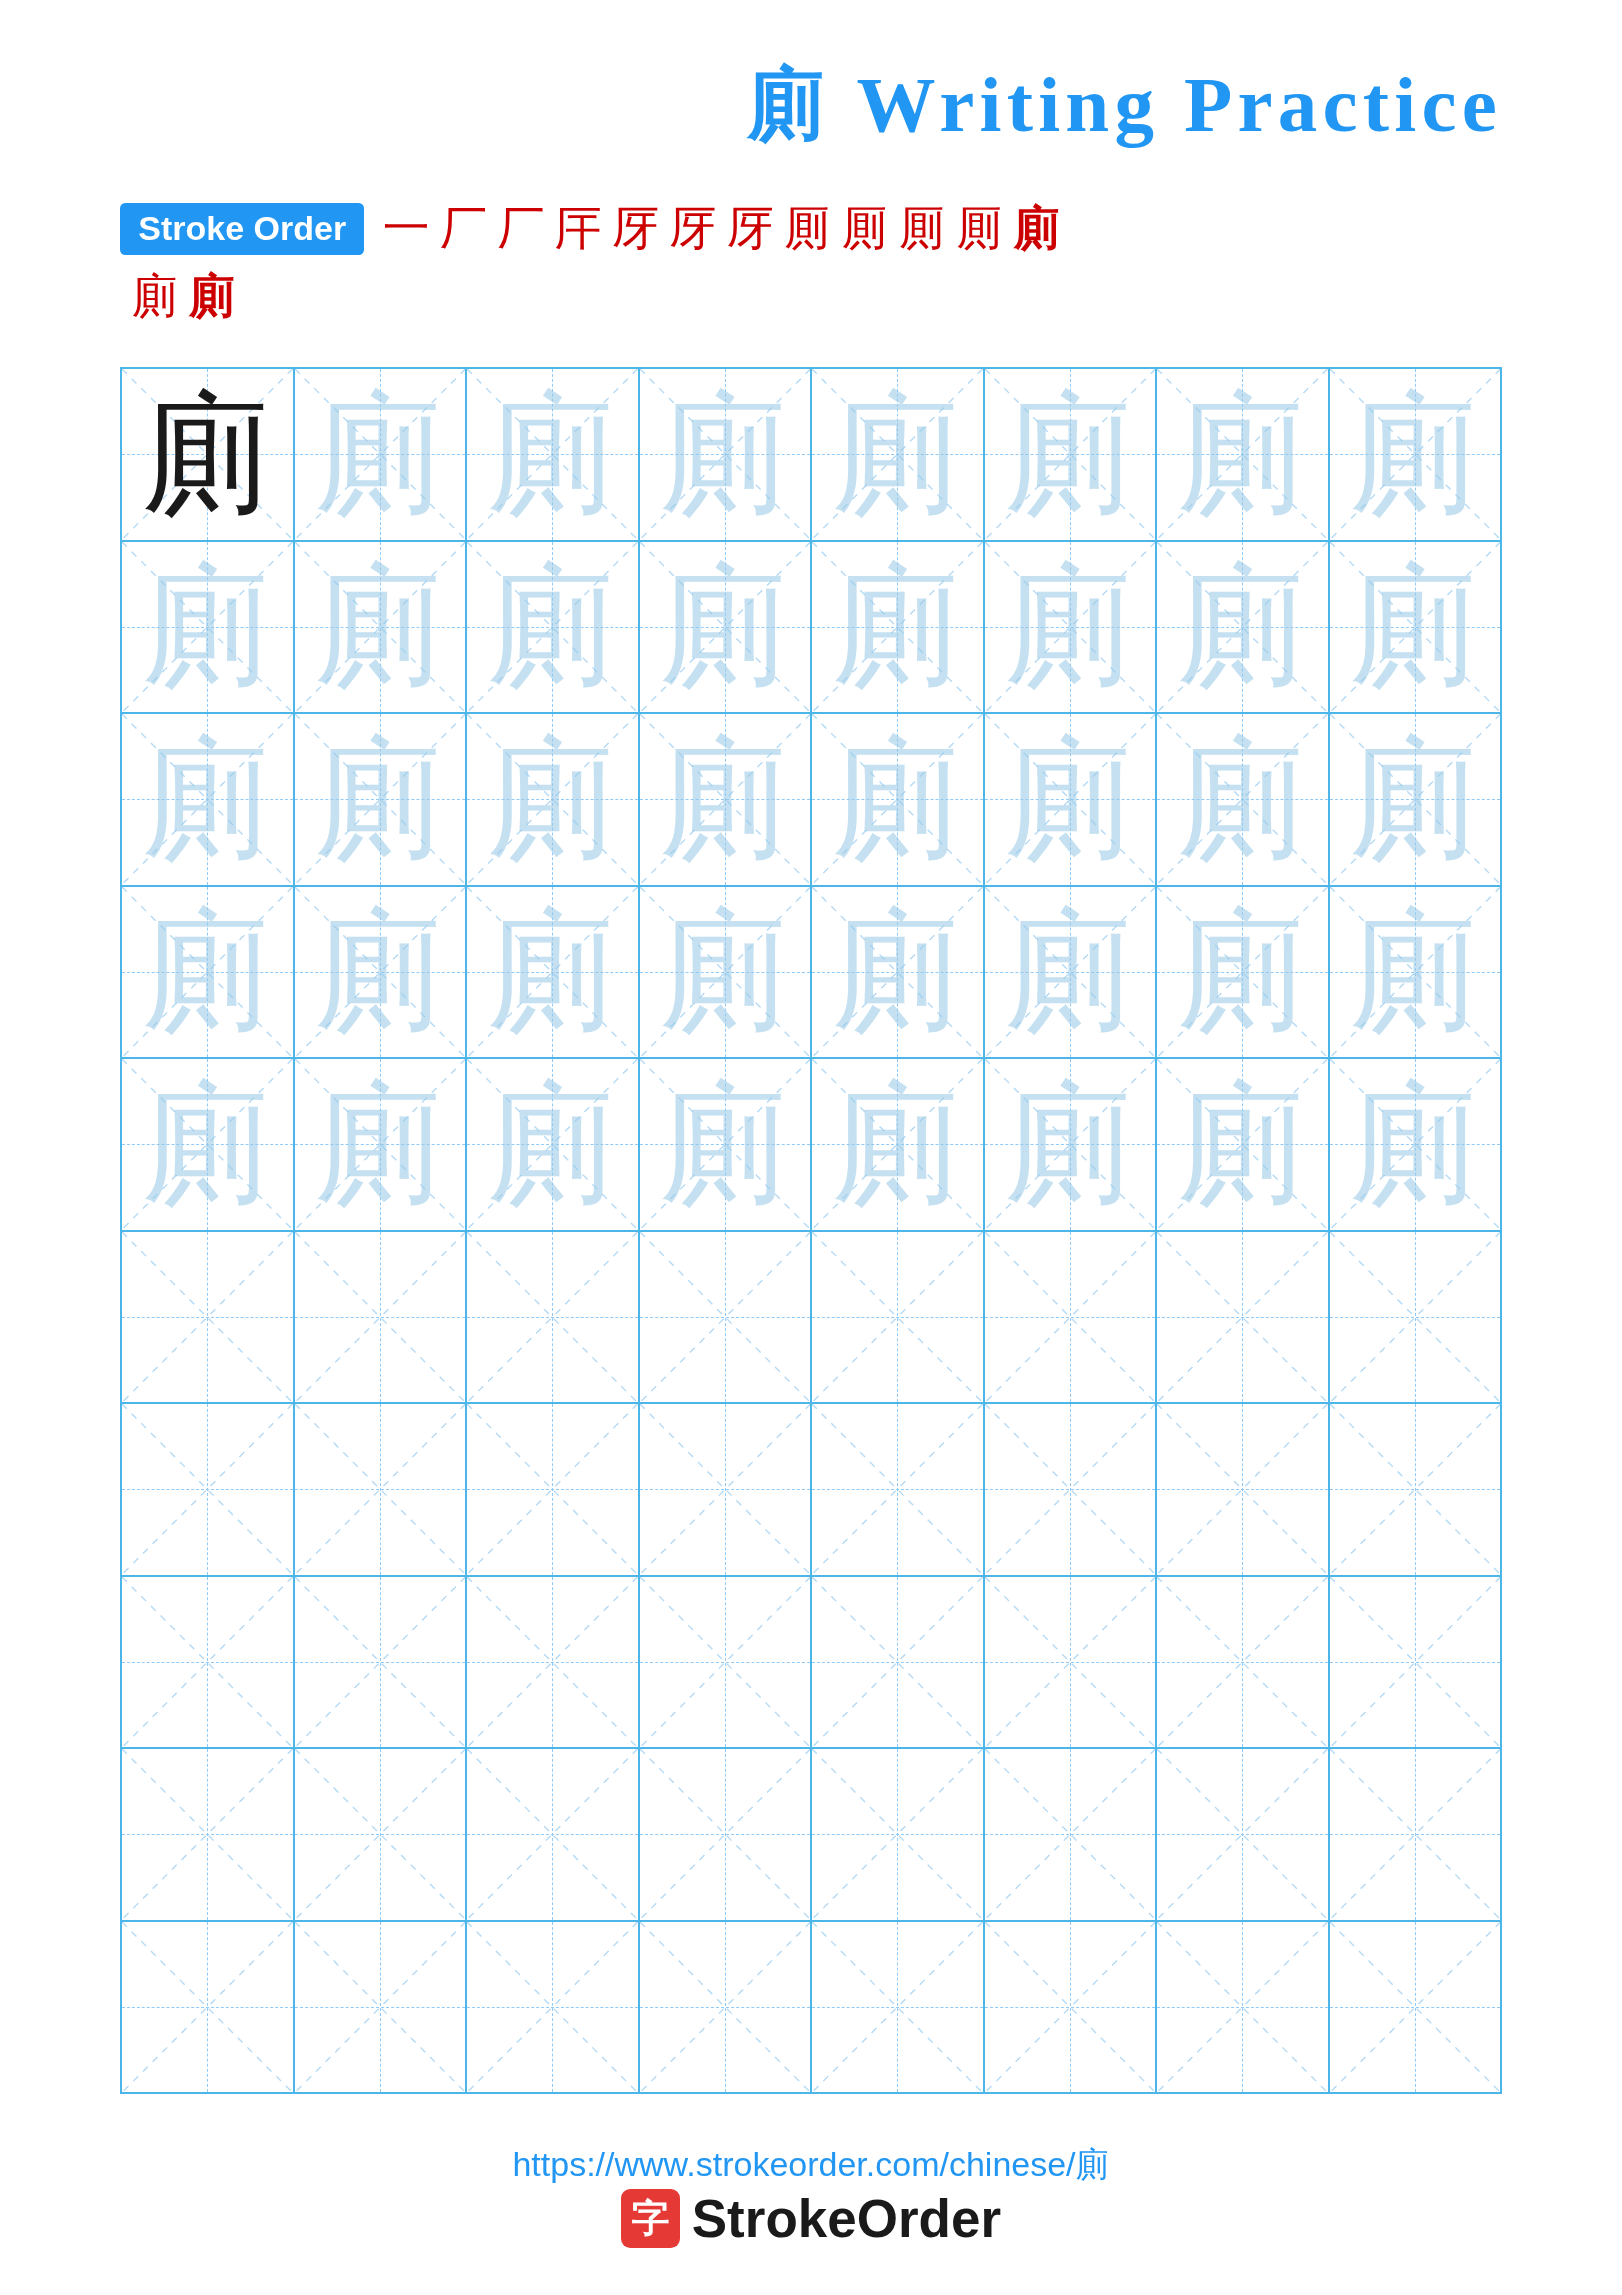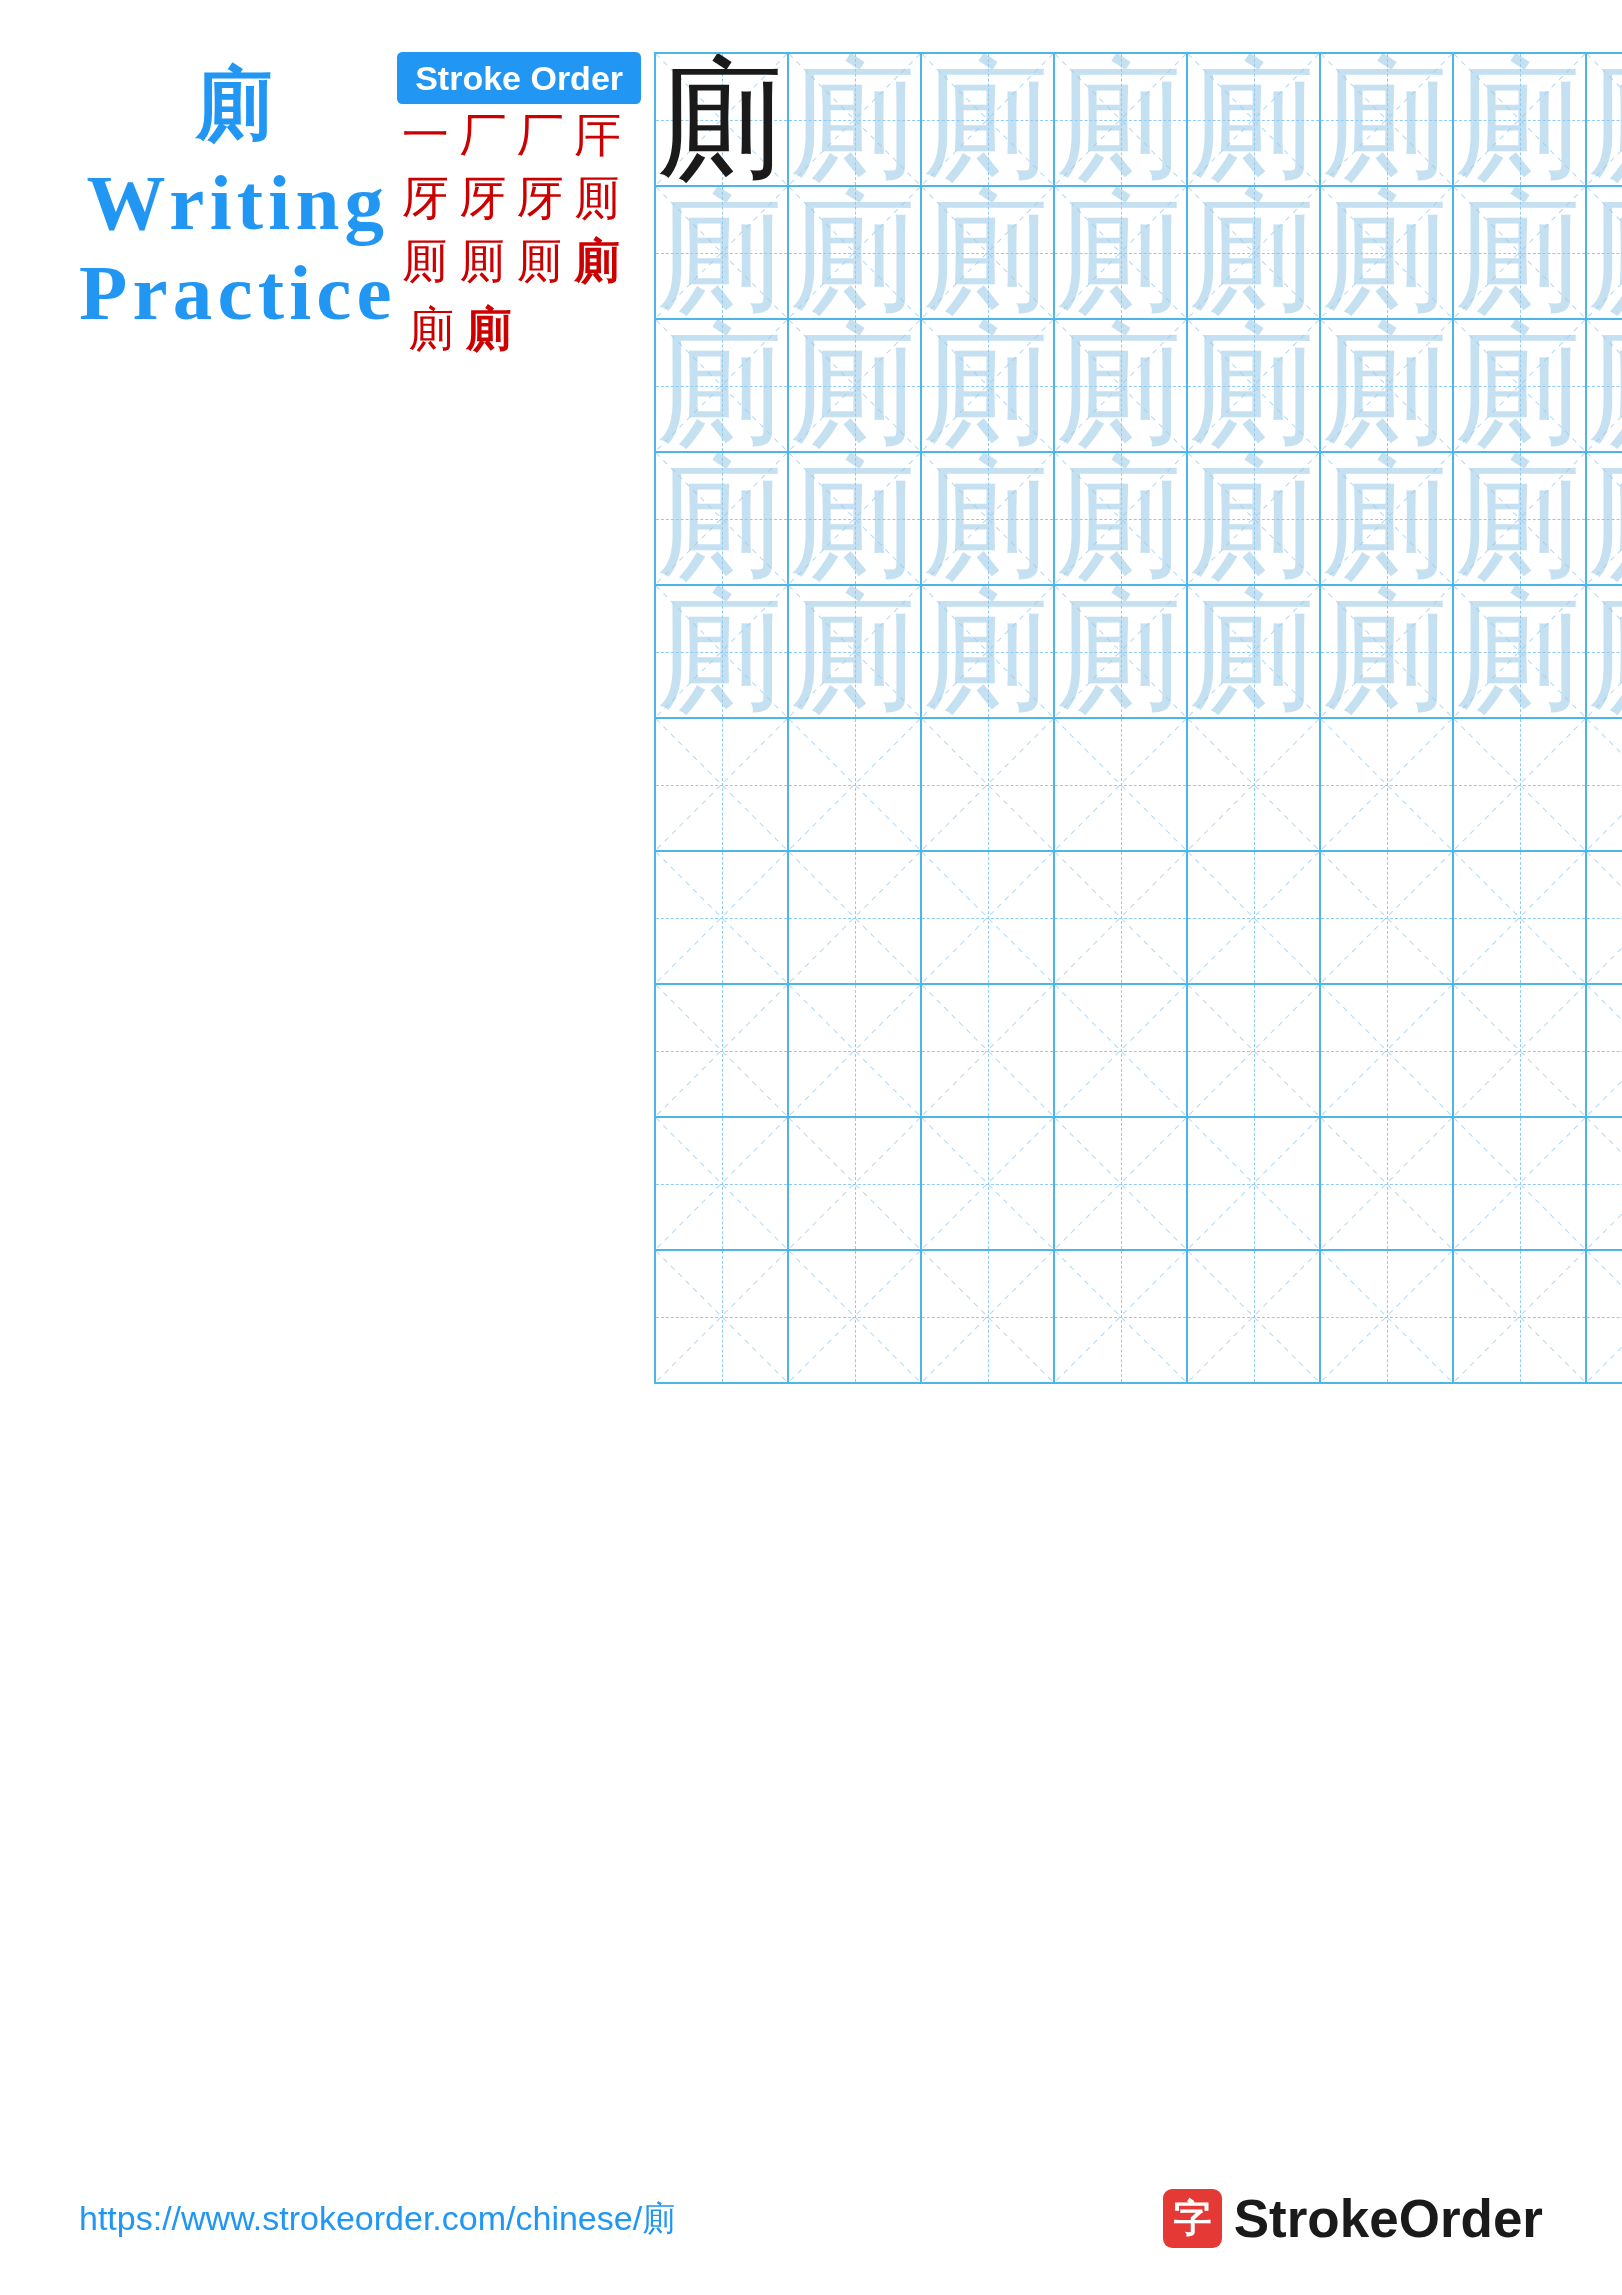--- a/index.html
+++ b/index.html
@@ -8,23 +8,24 @@
       height: 2295px;
       background: #ffffff;
       font-family: serif;
       position: relative;
       overflow: hidden;
     }
 
     .page-content {
       width: 100%;
       height: 100%;
-      padding: 52px 79px;
-      display: flex;
-      align-items: flex-start;
+      padding: 52px 120px;
+      display: flex;
+      flex-direction: column;
+      align-items: flex-end;
     }
 
     .title {
       font-size: 79px;
       font-weight: bold;
       color: #2196F3;
       margin-bottom: 39px;
       text-align: center;
       letter-spacing: 5.2px;
     }
@@ -154,20 +155,21 @@
 
     
     .footer {
       position: absolute;
       bottom: 46px;
       left: 79px;
       right: 79px;
       display: flex;
       align-items: center;
       justify-content: space-between;
+      flex-direction: column;
     }
 
     .footer-url {
       font-size: 34px;
       color: #2196F3;
       font-family: sans-serif;
     }
 
     .footer-logo {
       display: flex;

